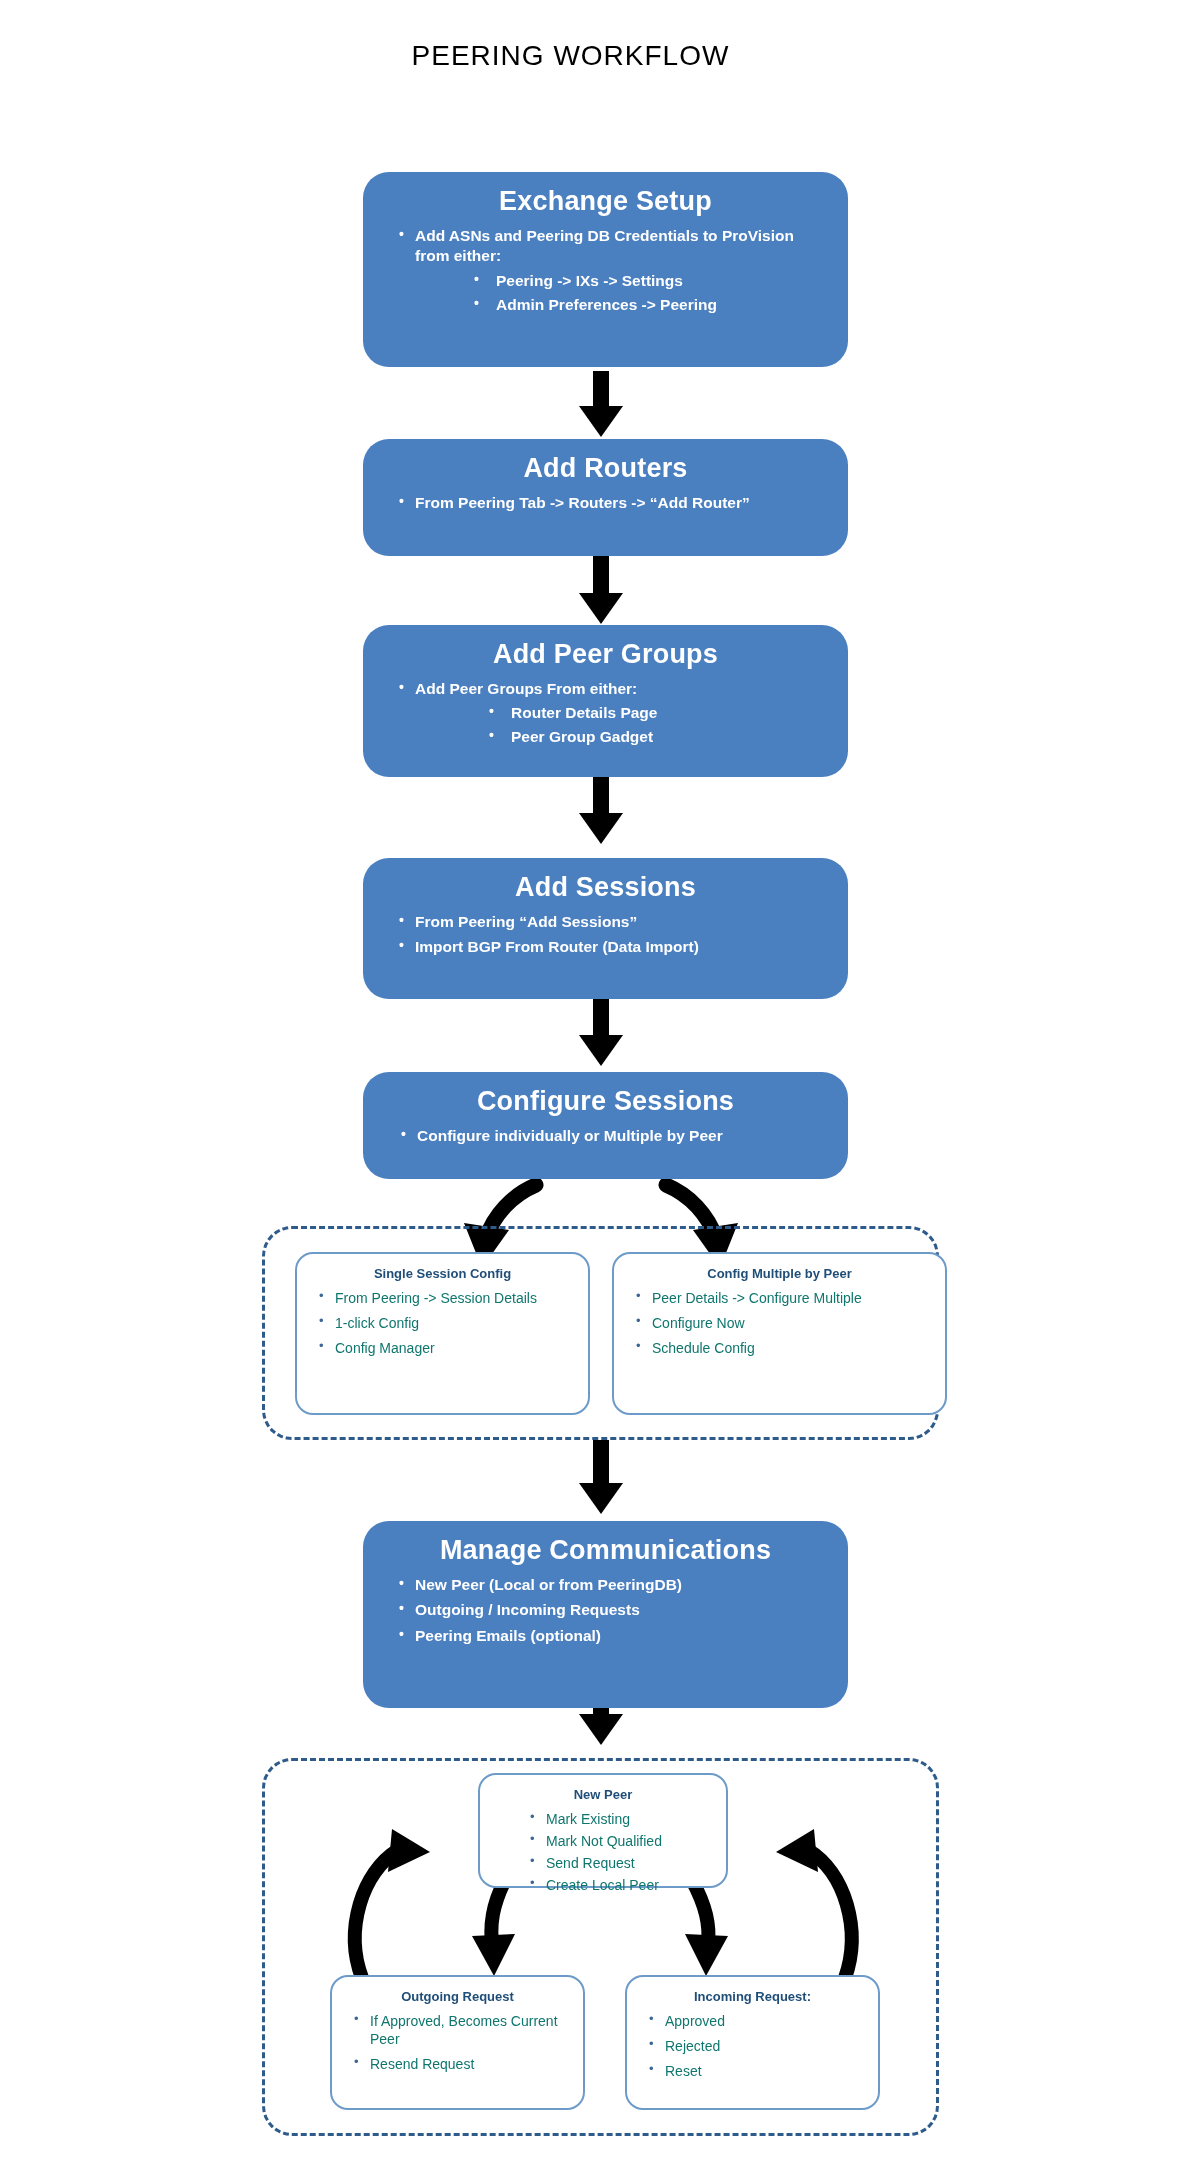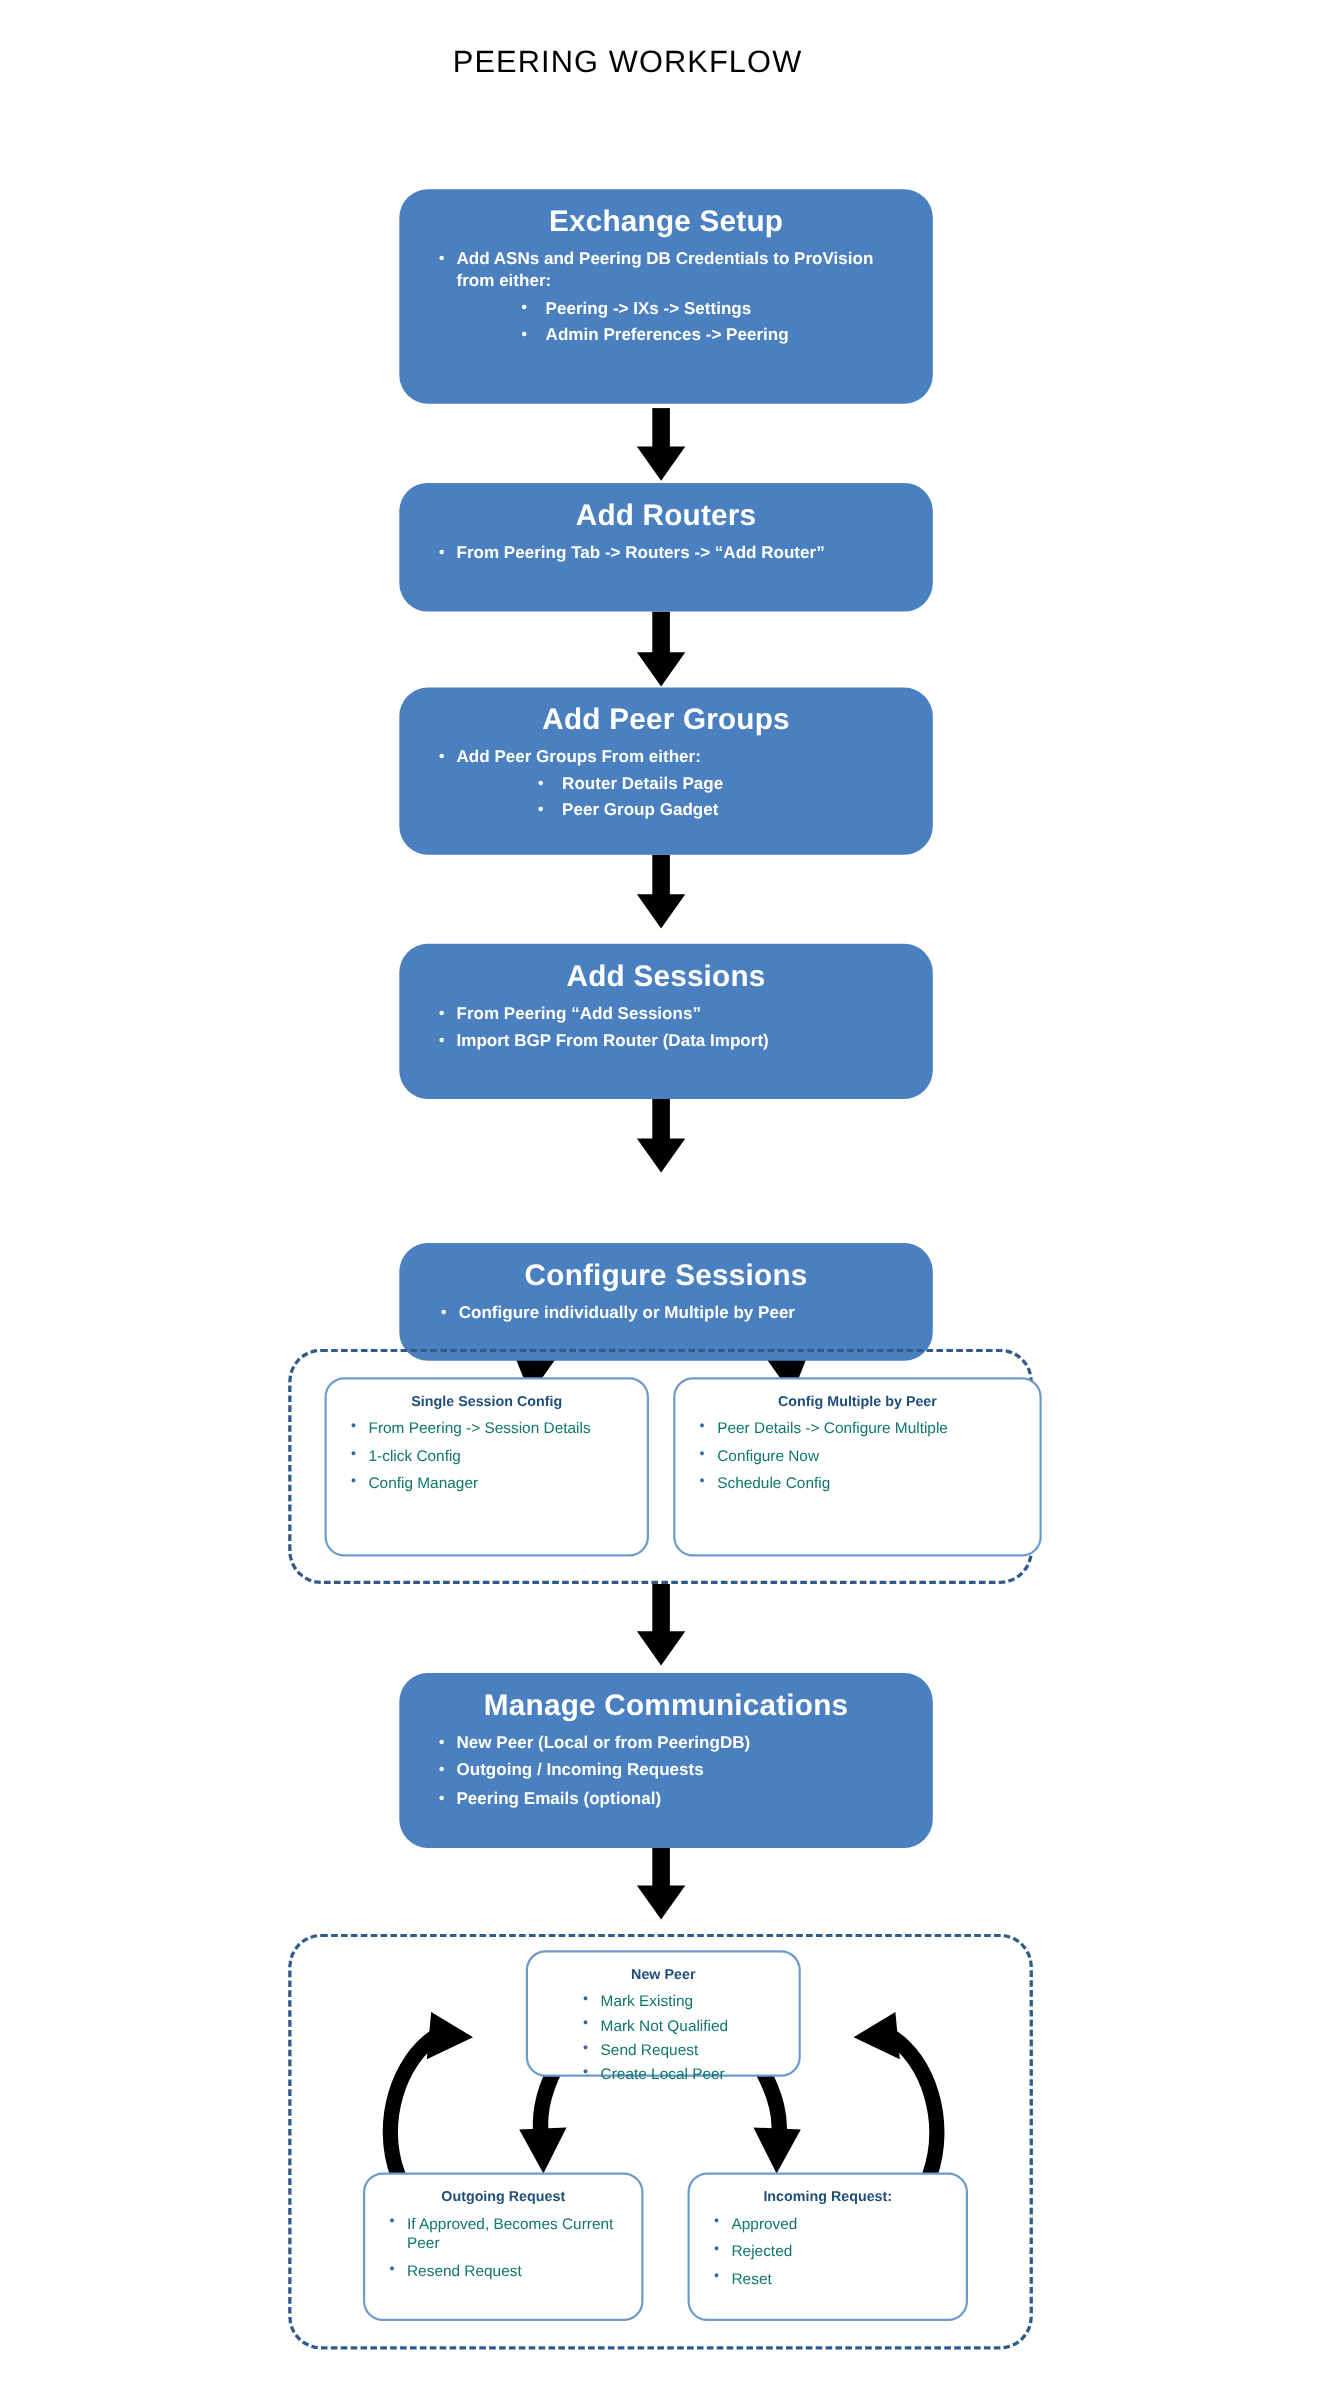--- a/index.html
+++ b/index.html
@@ -240,21 +240,21 @@
   </div>
 
   <div class="step" style="left:363px; top:858px; width:485px; height:141px;">
     <div class="step-title">Add Sessions</div>
     <ul class="lvl1 tight">
       <li>From  Peering “Add Sessions”</li>
       <li>Import BGP From Router (Data Import)</li>
     </ul>
   </div>
 
-  <div class="step" style="left:363px; top:1130px; width:485px; height:107px;">
+  <div class="step" style="left:363px; top:1072px; width:485px; height:107px;">
     <div class="step-title">Configure Sessions</div>
     <ul class="lvl1" style="margin-left:22px;">
       <li>Configure individually or Multiple by Peer</li>
     </ul>
   </div>
 
   <div class="dashed-group" style="left:262px; top:1226px; width:677px; height:214px;"></div>
 
   <div class="subbox" style="left:295px; top:1252px; width:295px; height:163px;">
     <div class="subbox-title">Single Session Config</div>
@@ -267,21 +267,21 @@
 
   <div class="subbox" style="left:612px; top:1252px; width:335px; height:163px;">
     <div class="subbox-title">Config Multiple by Peer</div>
     <ul>
       <li>Peer Details -&gt; Configure Multiple</li>
       <li>Configure Now</li>
       <li>Schedule Config</li>
     </ul>
   </div>
 
-  <div class="step" style="left:363px; top:1521px; width:485px; height:159px;">
+  <div class="step" style="left:363px; top:1521px; width:485px; height:187px;">
     <div class="step-title">Manage Communications</div>
     <ul class="lvl1 tight">
       <li>New Peer (Local or from PeeringDB)</li>
       <li>Outgoing / Incoming Requests</li>
       <li>Peering Emails (optional)</li>
     </ul>
   </div>
 
   <div class="dashed-group" style="left:262px; top:1758px; width:677px; height:378px;"></div>
 

